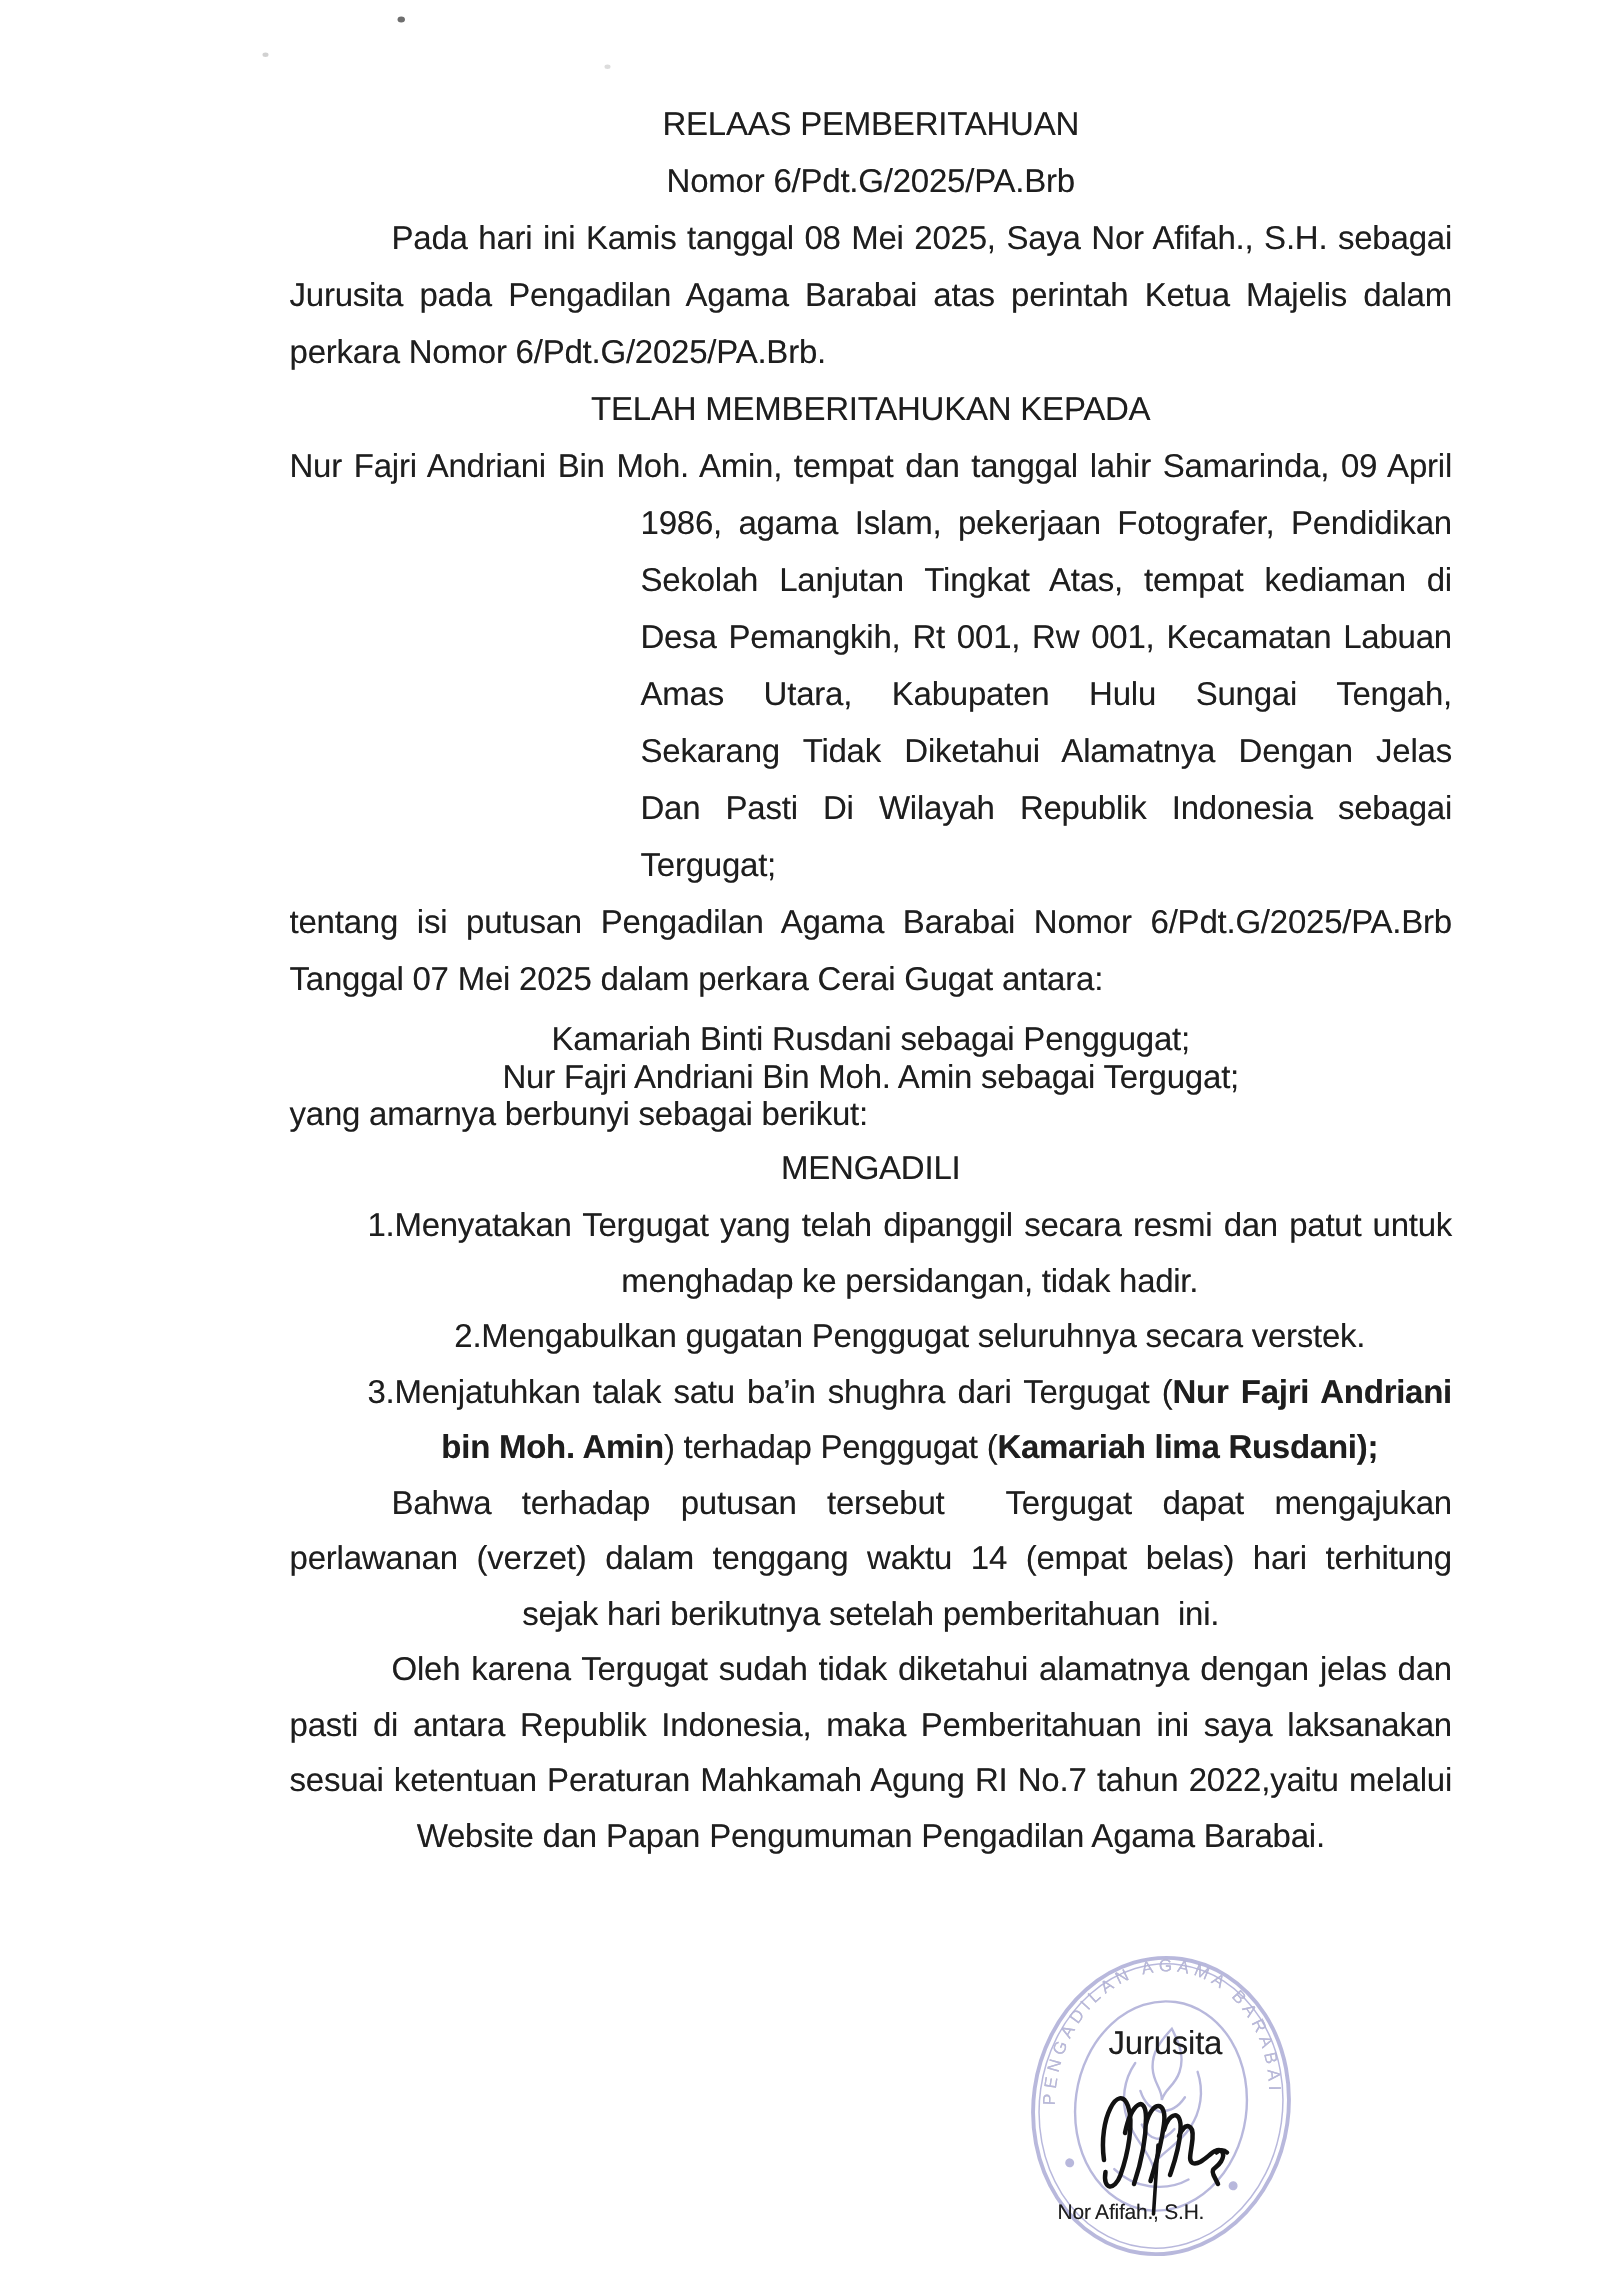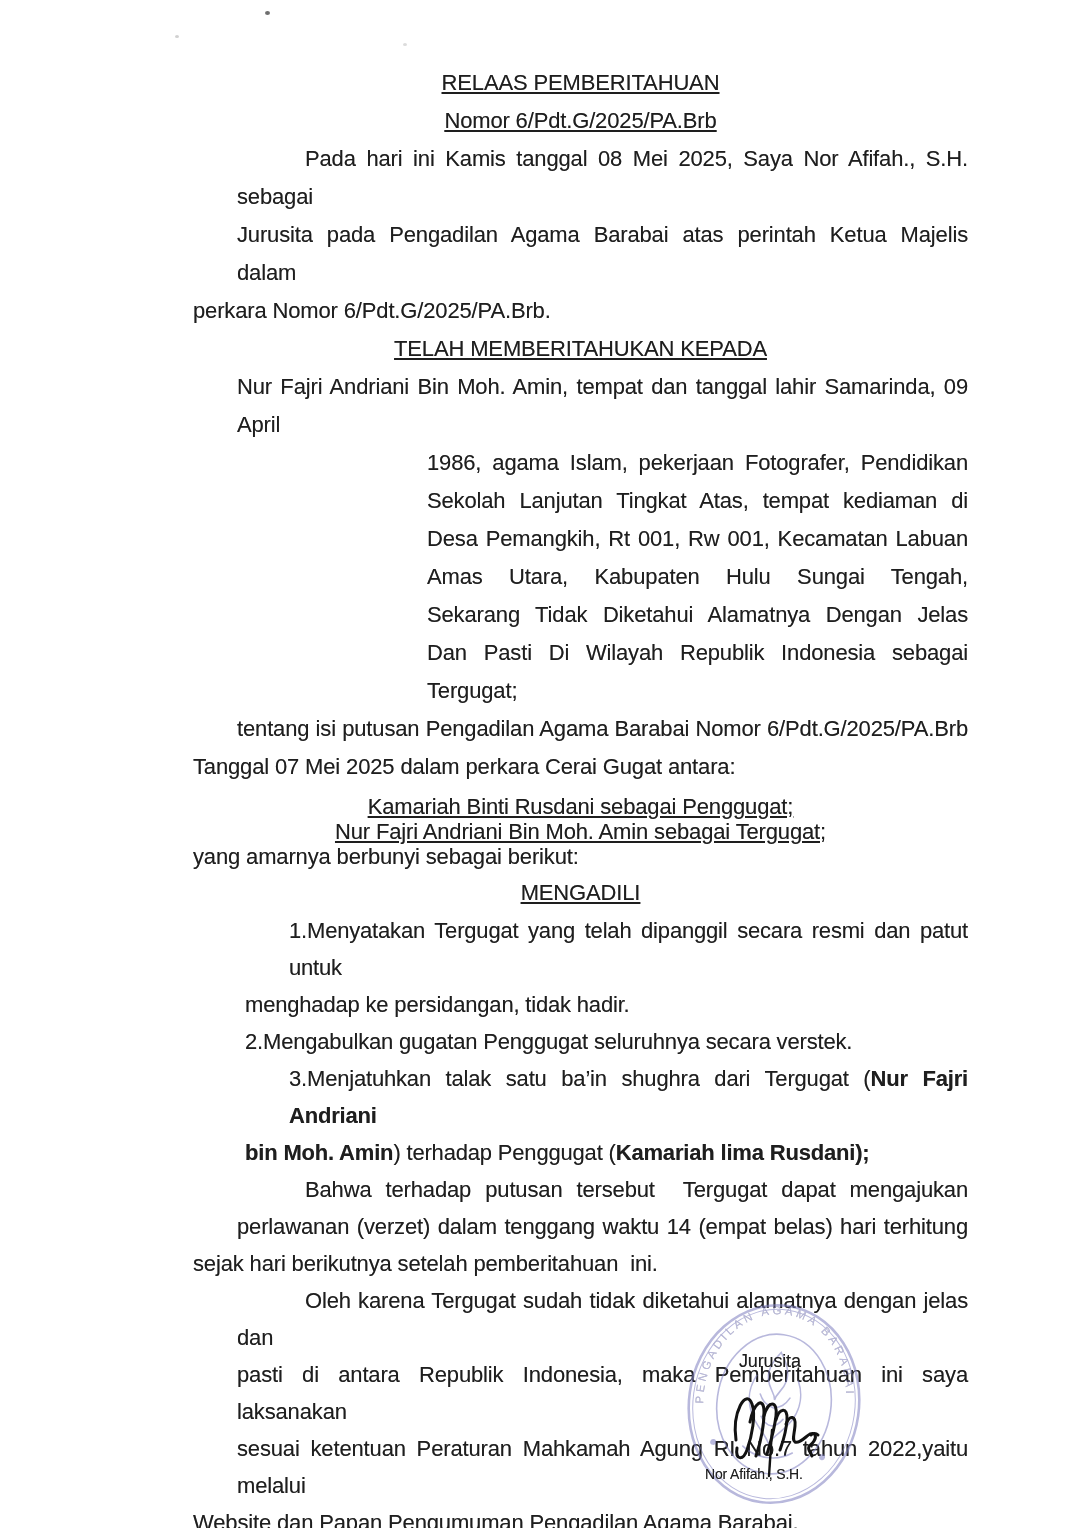--- a/index.html
+++ b/index.html
@@ -13,23 +13,23 @@
     color: #1e1e1e;
     letter-spacing: -0.15px;
     text-shadow: 0 0 0.4px rgba(20,20,20,0.45);
   }
   .content {
     position: absolute;
     top: 0; left: 0; right: 0;
     padding: 64px 112px 0 193px;
   }
   .line { line-height: 38px; font-size: 22px; white-space: normal; }
-  .l37 .line, .line.l37 { line-height: 37px; }
-  .j  { text-align: justify; text-align-last: justify; margin-left: 44px; }
-  .center { text-align: center; text-decoration: underline; }
+  .l37 .line, .line.l37 { line-height: 37px; text-align: center; }
+  .j  { text-align: justify; text-align-last: justify; }
+  .center { text-align: center; }
   .ifirst { text-indent: 68px; }
   .hang { margin-left: 234px; }
   .list { margin-left: 52px; letter-spacing: -0.18px; }
   .party { line-height: 25px; }
   .party-wrap { margin-top: 8px; }
   .ruling-head { margin-top: 5px; }
   b { font-weight: bold; }
   .speck { position: absolute; background: #9a9a9a; border-radius: 50%; }
   .s1 { left: 265px; top: 11px; width: 5px; height: 4px; background:#6e6e6e; }
   .s2 { left: 175px; top: 35px; width: 4px; height: 3px; opacity:.45; }
@@ -39,21 +39,21 @@
     left: 683px; top: 1300px;
     width: 182px; height: 208px;
     z-index: 2;
     transform: rotate(8deg);
     opacity: 0.55;
     pointer-events: none;
   }
   .sig-role {
     position: absolute;
     left: 739px; top: 1349px;
-    font-size: 18px; line-height: 25px;
+    font-size: 22px; line-height: 25px;
     z-index: 4;
   }
   .sig-ink {
     position: absolute;
     left: 722px; top: 1378px;
     width: 120px; height: 100px;
     z-index: 3;
   }
   .sig-name {
     position: absolute;

